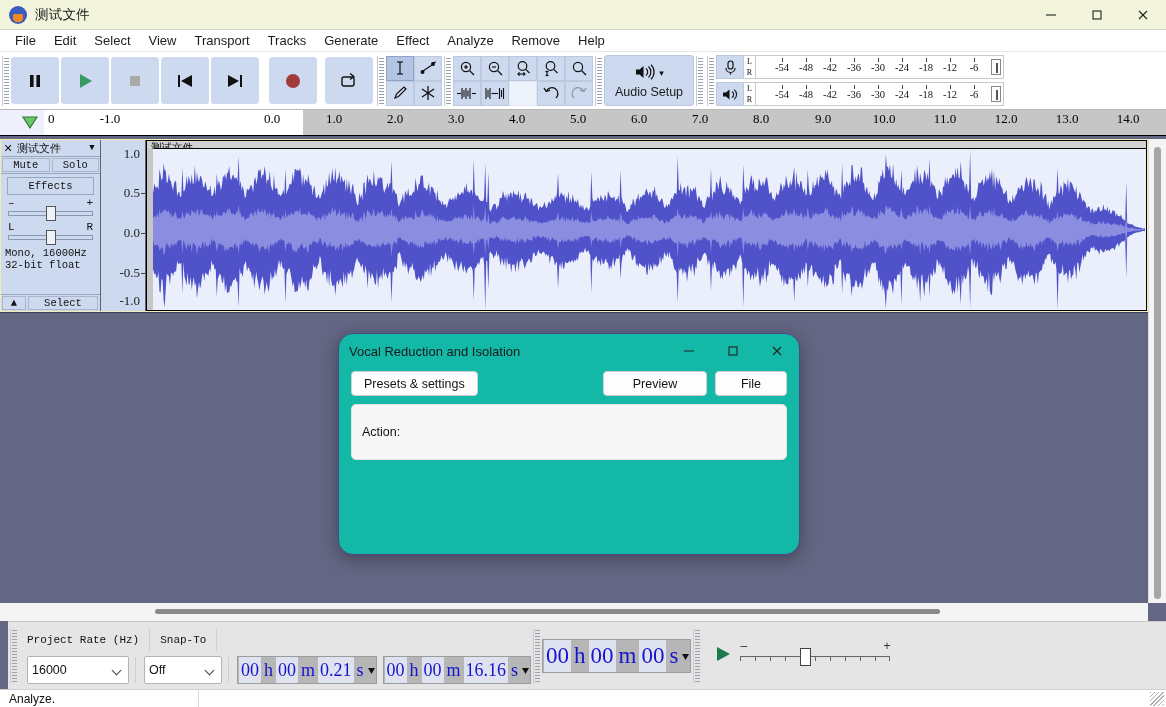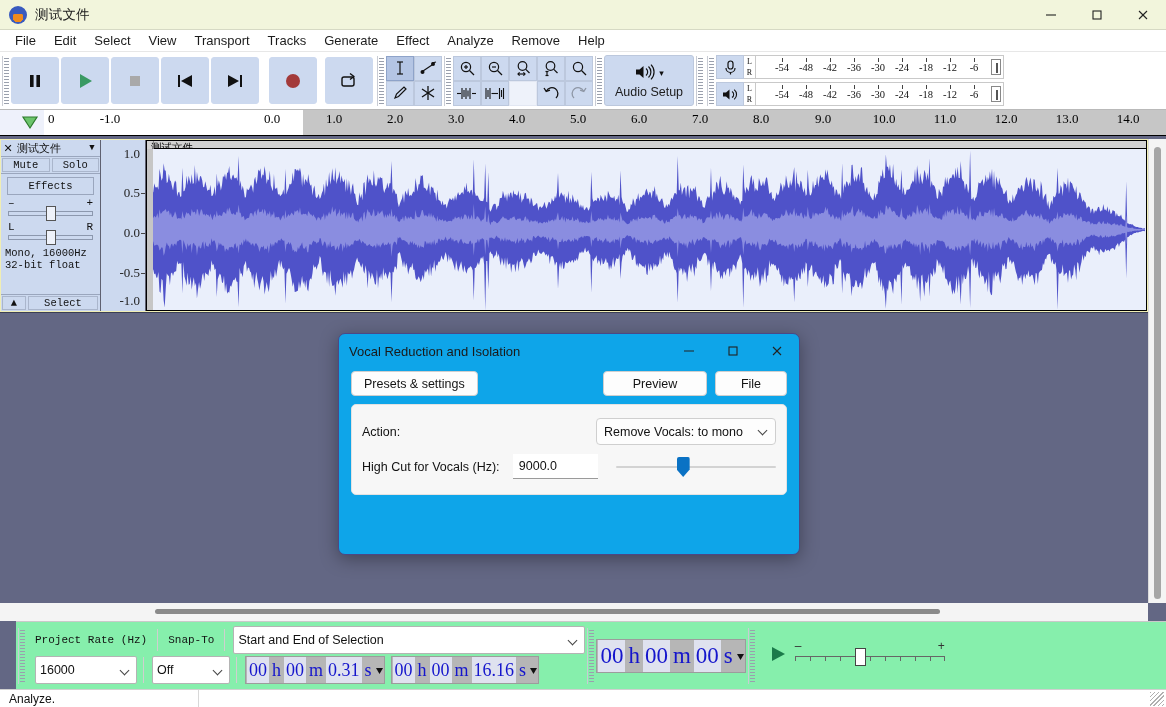--- a/index.html
+++ b/index.html
@@ -131,21 +131,21 @@
   .wavecanvas{flex:1;background:#eaeffb;position:relative;}
   .wavecanvas .leftpad{position:absolute;left:0;top:0;bottom:0;width:6px;background:#c6c6c6;}
 
   
   #vscroll{position:absolute;right:0;top:139px;bottom:104px;width:18px;background:#f4f4f4;border-left:1px solid #dcdcdc;}
   #vscroll .thumb{position:absolute;left:5px;right:5px;top:8px;height:452px;background:#a6a6a6;border-radius:4px;}
   #hscrollwrap{position:absolute;left:0;right:18px;bottom:86px;height:18px;background:#f4f4f4;}
   #hscrollwrap .thumb{position:absolute;left:155px;top:6px;width:785px;height:5px;background:#8a8a8a;border-radius:3px;}
 
   
-  #bottombars{position:absolute;left:16px;right:0;bottom:18px;height:68px;background:#86efac;
+  #bottombars{position:absolute;left:8px;right:0;bottom:18px;height:68px;background:#e5e5e5;
      border-top:1px solid #c9c9c9;display:flex;align-items:stretch;}
   .bgroup{display:flex;align-items:stretch;}
   .bgrip{width:7px;align-self:center;height:56px;margin:0 2px;
      background:repeating-linear-gradient(to bottom,#9aa0ad 0 1px,transparent 1px 3px);
      background-size:5px 3px;background-repeat:repeat-y;background-position:1px 2px;
      border-left:1px solid #c9ccd4;}
   .selbar{display:flex;flex-direction:column;justify-content:center;padding:3px 0;}
   .selbar .r1{display:flex;align-items:center;height:26px;}
   .selbar .r2{display:flex;align-items:center;height:30px;margin-top:2px;}
   .lab-m{font-family:"Liberation Mono","DejaVu Sans Mono",monospace;font-size:11px;color:#111;padding:0 8px;}
@@ -175,22 +175,22 @@
 
   #statusbar{position:absolute;left:0;right:0;bottom:0;height:18px;background:#fff;
     border-top:1px solid #d0d0d0;display:flex;align-items:center;font-size:12px;color:#111;}
   #statusbar .s1{width:198px;padding-left:9px;}
   #statusbar .sep{width:1px;height:18px;background:#d8d8d8;}
   #statusbar .s2{flex:1;}
   #statusbar .grip{width:14px;height:14px;margin-right:2px;border:none;background:
      repeating-linear-gradient(135deg,#b0b0b0 0 1px,transparent 1px 3px);}
 
   
-  #dialog{position:absolute;left:338px;top:333px;width:462px;height:222px;background:#0ea5e9;
-     border:1px solid #4b4886;border-radius:7px;box-shadow:0 4px 18px rgba(0,0,0,.35);overflow:hidden;}
+  #dialog{position:absolute;left:338px;top:333px;width:462px;height:222px;background:#14b8a6;
+     border:1px solid #4b4886;border-radius:15px;box-shadow:0 4px 18px rgba(0,0,0,.35);overflow:hidden;}
   #dialog .dtitle{height:34px;display:flex;align-items:center;padding-left:10px;font-size:13px;color:#1a1a1a;}
   #dialog .dwin{margin-left:auto;display:flex;height:34px;}
   #dialog .dwin div{width:44px;display:flex;align-items:center;justify-content:center;font-size:12px;color:#222;}
   #dialog .drow1{display:flex;align-items:center;padding:3px 12px 8px;}
   .dbtn{border:1px solid #cfcfcf;background:#fdfdfd;border-radius:4px;height:25px;
     font-size:12.5px;color:#141414;display:flex;align-items:center;justify-content:center;padding:0 12px;}
   #dialog .dbody{margin:0 12px;background:#f7f7f7;border:1px solid #e2e2e2;border-radius:5px;
      padding:9px 10px 10px;}
   .frow{display:flex;align-items:center;height:35px;}
   .frow .flabel{width:160px;font-size:12.5px;color:#111;}
@@ -599,45 +599,40 @@
 </div>
 
 <div id="bottombars">
   <div class="bgrip"></div>
   <div class="selbar">
     <div class="r1">
       <span class="lab-m">Project Rate (Hz)</span>
       <span class="vsep"></span>
       <span class="lab-m">Snap-To</span>
       <span class="vsep"></span>
-      <span class="combowrap" style="margin-left:6px">
-        <select class="combo" style="width:352px">
-          <option>Start and End of Selection</option>
-        </select>
-      </span>
     </div>
     <div class="r2">
       <span class="combowrap" style="margin-left:8px">
         <select class="combo" style="width:102px">
           <option>16000</option>
         </select>
       </span>
       <span class="vsep" style="margin-left:6px"></span>
       <span class="combowrap" style="margin-left:6px">
         <select class="combo" style="width:78px">
           <option>Off</option>
         </select>
       </span>
       <span class="vsep" style="margin-left:6px"></span>
       <span class="ntc" style="margin-left:6px">
         <span class="d">00</span>
           <span class="u">h</span>
         <span class="d">00</span>
           <span class="u">m</span>
-        <span class="d">0.31</span>
+        <span class="d">0.21</span>
           <span class="u">s</span>
         <span class="arrow">
           <svg width="7" height="6">
               <polygon points="0,0 7,0 3.5,6" fill="#111"></polygon>
             </svg>
         </span>
       </span>
       <span class="ntc" style="margin-left:6px">
         <span class="d">00</span>
           <span class="u">h</span>
@@ -729,28 +724,15 @@
   </div>
   <div class="drow1">
     <div class="dbtn">Presets &amp; settings</div>
     <div class="dbtn" style="margin-left:auto;width:104px">Preview</div>
     <div class="dbtn" style="margin-left:8px;width:72px">File</div>
   </div>
   <div class="dbody">
     <div class="frow">
       <span class="flabel">Action:</span>
       <span style="flex:1"></span>
-      <span class="dselwrap">
-        <select class="dsel">
-          <option>Remove Vocals: to mono</option>
-        </select>
-      </span>
-    </div>
-    <div class="frow">
-      <span class="flabel">High Cut for Vocals (Hz):</span>
-      <input class="ftext" value="9000.0" style="">
-      <span class="fslider">
-        <span class="rail"></span>
-        <span class="knob" style="left:38%"></span>
-      </span>
     </div>
   </div>
 </div>
 
 </body></html>

